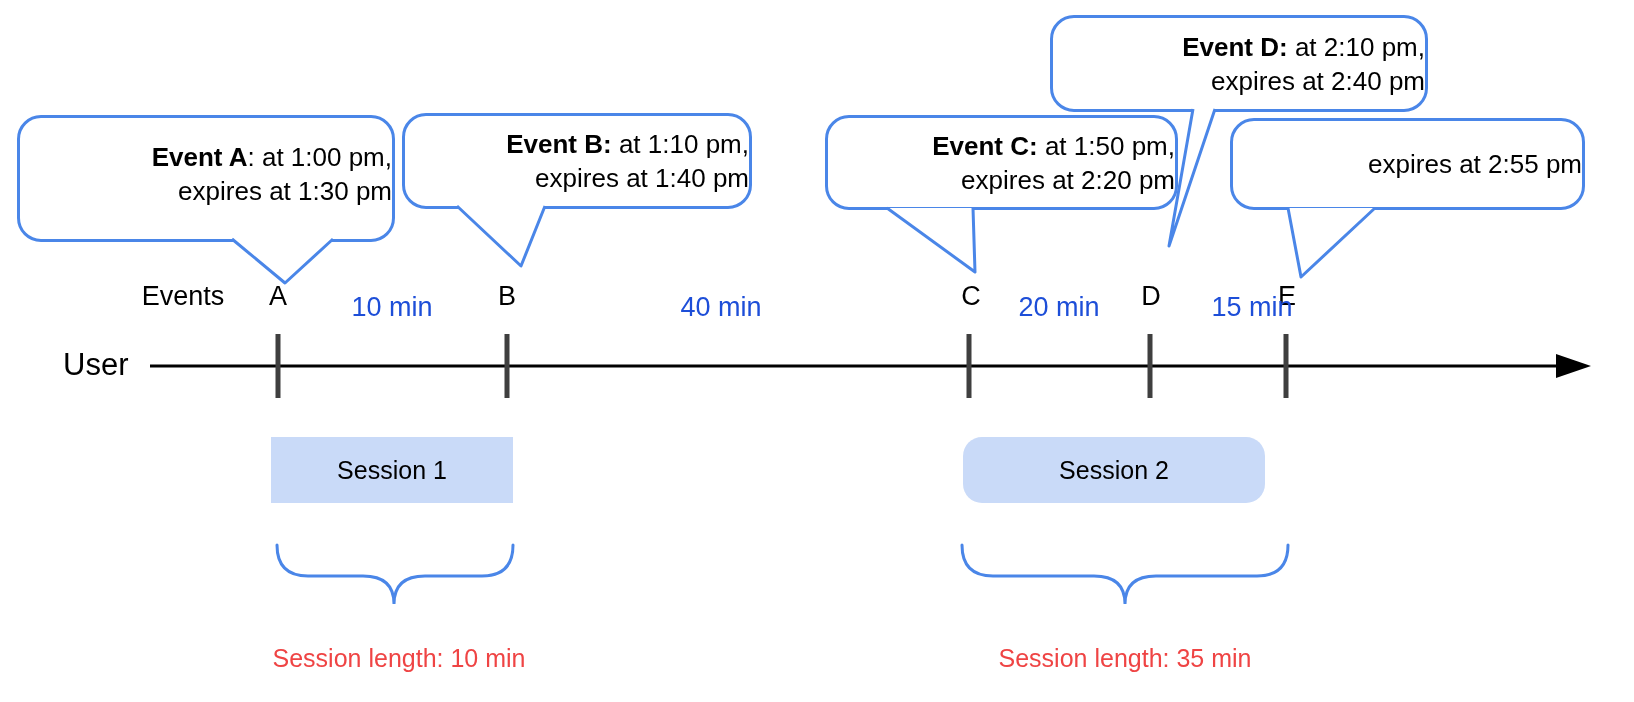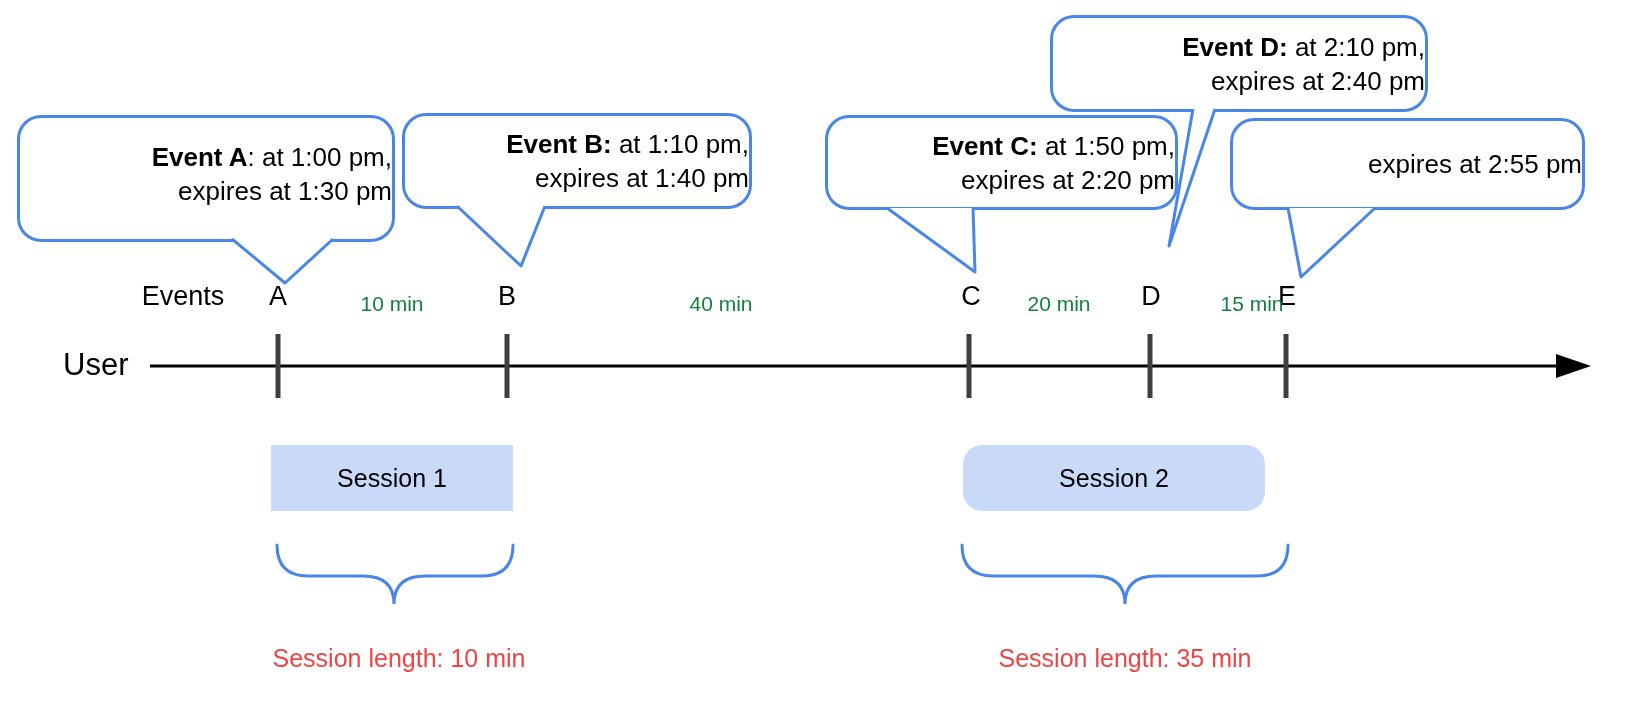--- a/index.html
+++ b/index.html
@@ -37,30 +37,30 @@
   .overlay{
     position:absolute;left:0;top:0;width:1634px;height:702px;
     z-index:2;pointer-events:none;
   }
   
   .tl-label{position:absolute;transform:translateX(-50%);white-space:nowrap;z-index:3;}
   .events-word{left:183px;top:281px;font-size:27px;}
   .tick-letter{top:281px;font-size:27px;}
   .letter-a{left:278px;} .letter-b{left:507px;} .letter-c{left:971px;}
   .letter-d{left:1151px;} .letter-e{left:1287px;}
-  .interval{top:292px;font-size:21px;color:#15803d;}
+  .interval{top:292px;font-size:27px;color:#1d4ed8;}
   .interval-0{left:392px;} .interval-1{left:721px;}
   .interval-2{left:1059px;} .interval-3{left:1215px;margin-left:37px;}
   .user-word{position:absolute;left:63px;top:347px;font-size:31px;z-index:3;}
   
   .session-box{
     position:absolute;top:437px;height:66px;
     background:#c9daf8;
     display:flex;align-items:center;justify-content:center;
-    font-size:25px;z-index:1;margin-top:8px;
+    font-size:25px;z-index:1;
   }
   .session-1{left:271px;width:242px;}
   .session-2{left:963px;width:302px;border-radius:19px;}
   
   .length-label{
     position:absolute;top:644px;transform:translateX(-50%);
     font-size:25px;color:#ef4444;white-space:nowrap;z-index:3;
   }
   .length-1{left:399px;}
   .length-2{left:1125px;}

